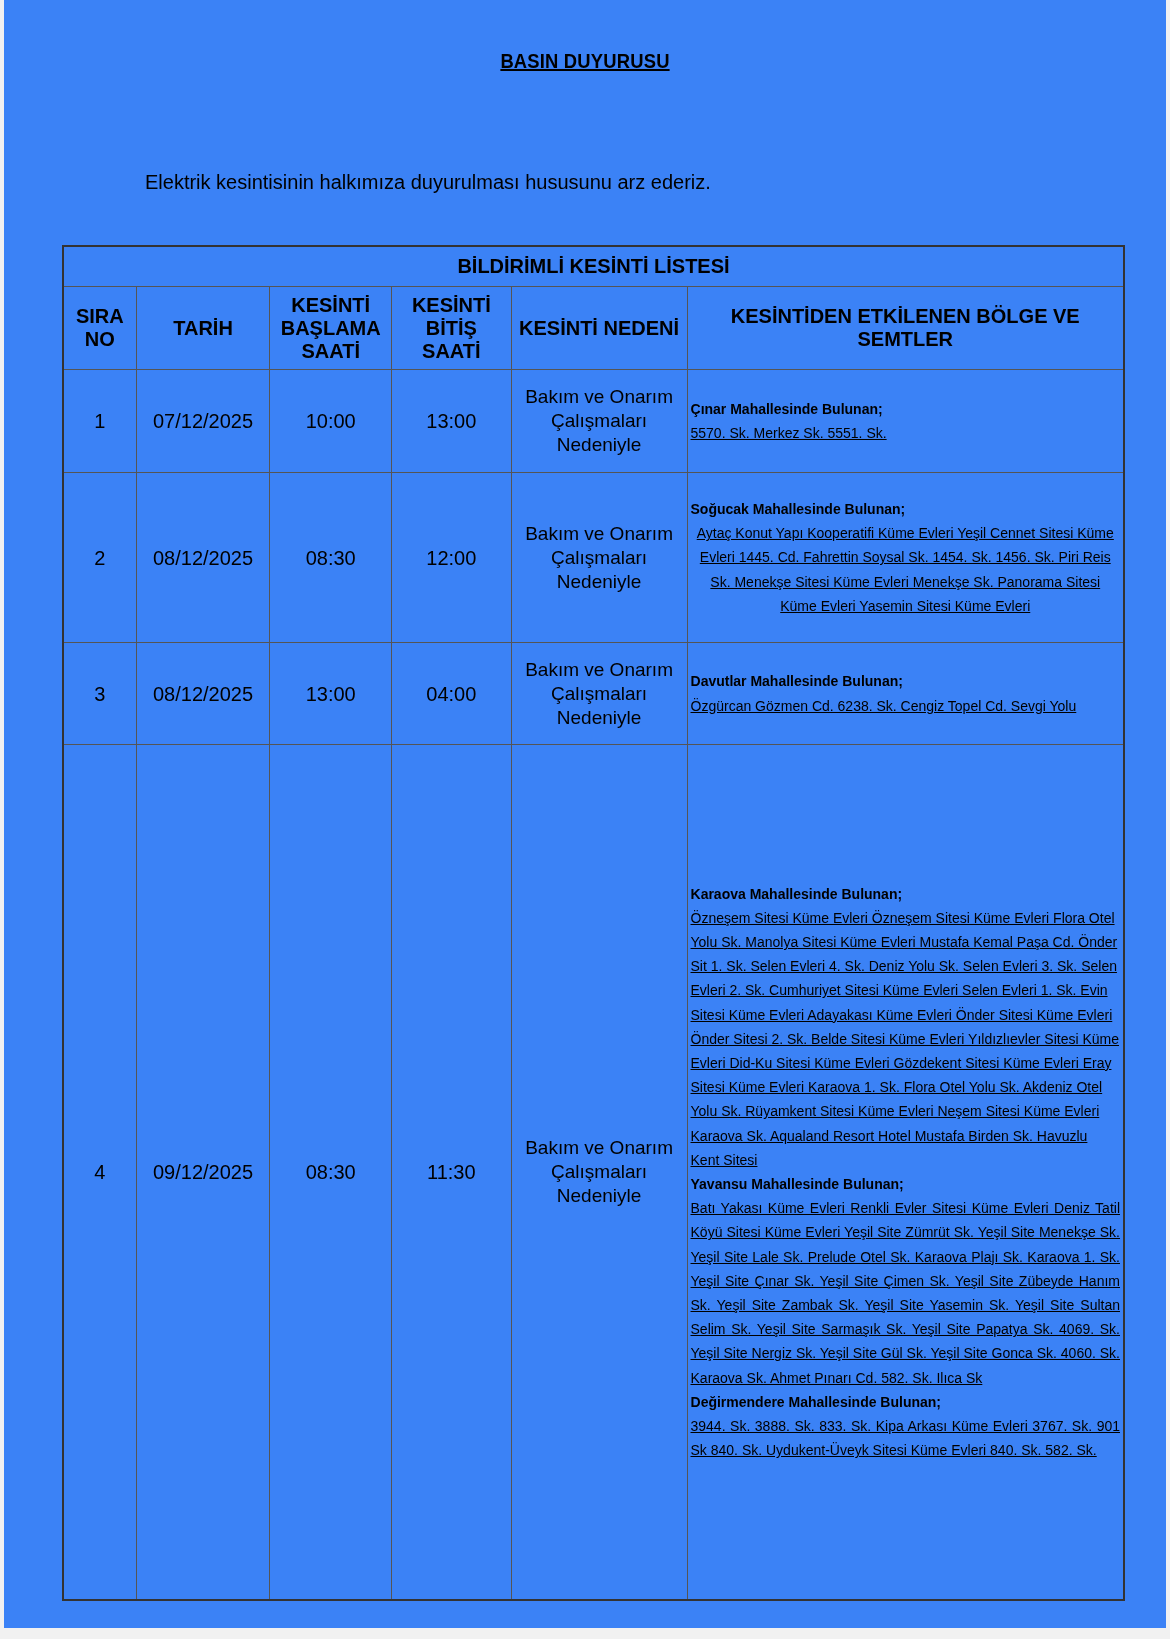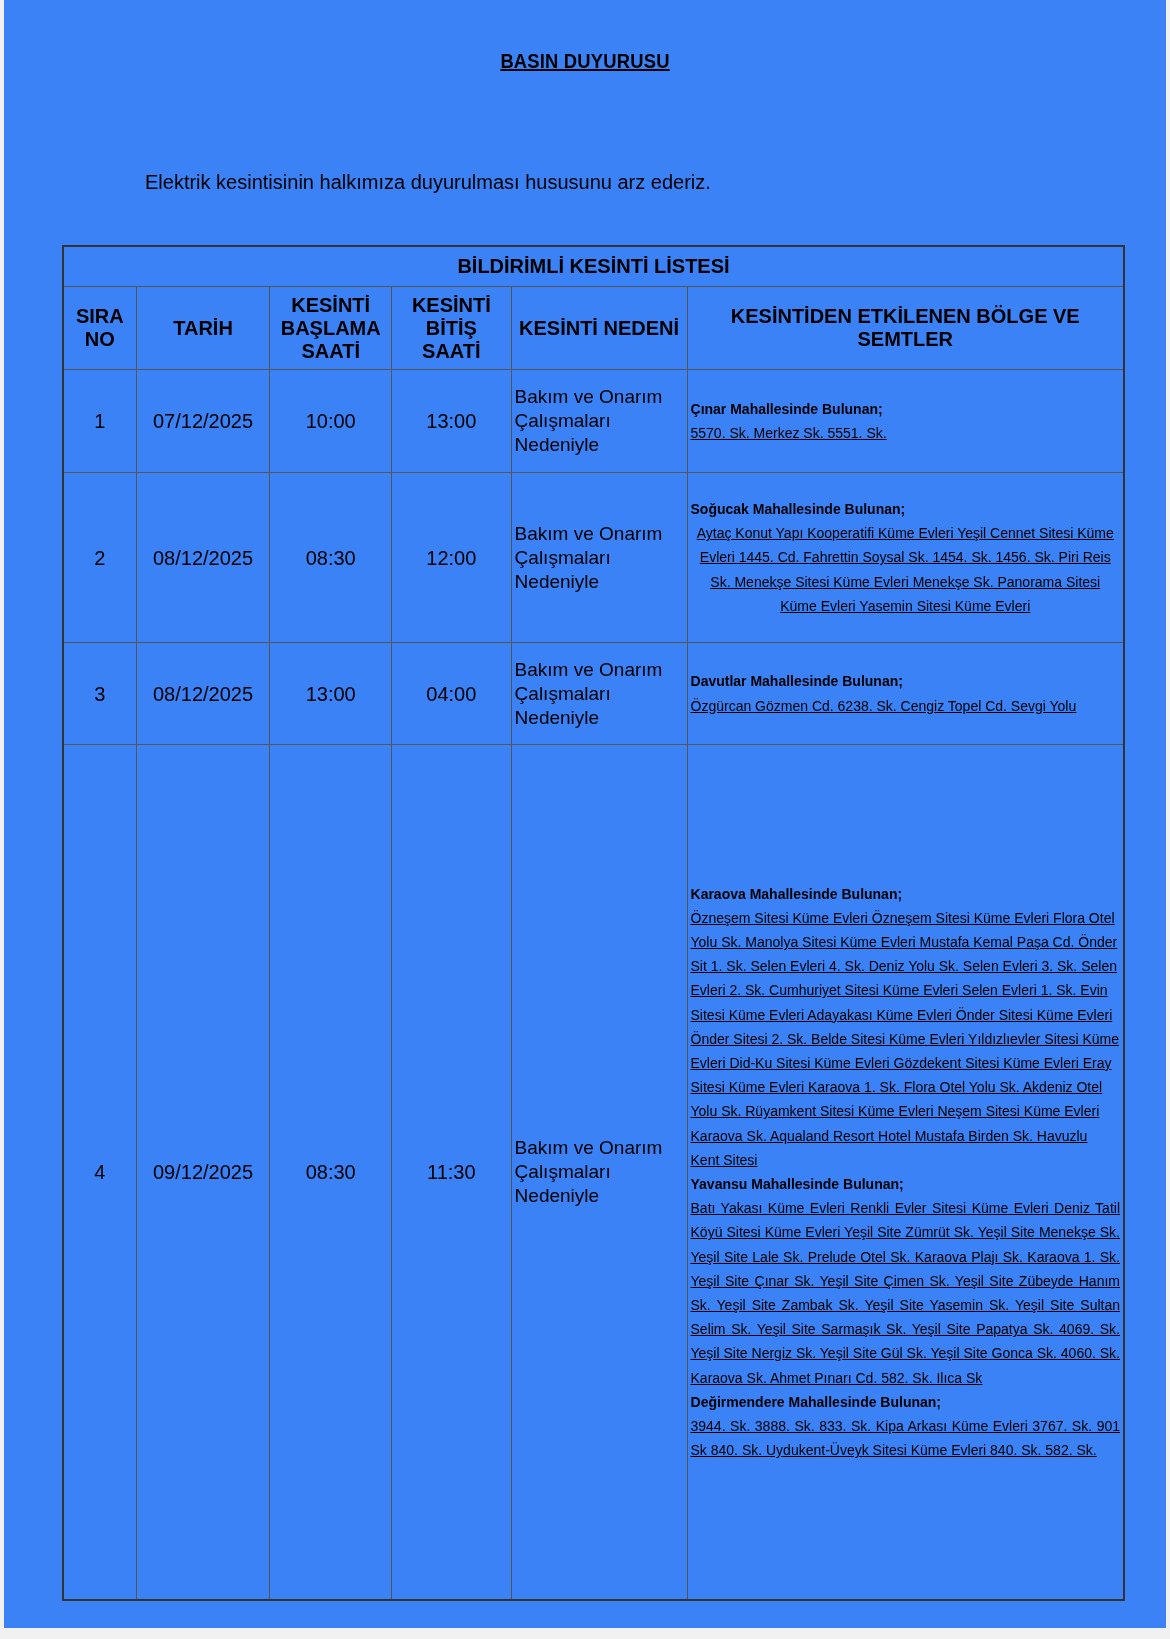--- a/index.html
+++ b/index.html
@@ -41,21 +41,21 @@
   th.caption {
     height: 33px; font-size: 20px; font-weight: bold; text-align: center;
     border-bottom: 2px solid #333;
   }
   tr.head th {
     font-size: 20px; font-weight: bold; line-height: 23px; text-align: center;
     height: 76px; vertical-align: middle;
     border-bottom: 1.5px solid #555;
   }
   td.c { text-align: center; vertical-align: middle; font-size: 20px; line-height: 24px; }
-  td.reason { text-align: left; vertical-align: middle; font-size: 19px; line-height: 24px; }
+  td.reason { text-align: center; vertical-align: middle; font-size: 19px; line-height: 24px; }
   td.area { vertical-align: middle; font-size: 14px; line-height: 24.2px; padding: 0 6px 0 6px; text-align: justify; }
   td.area .block-title { font-weight: bold; display: block; text-align: left; }
   td.area .block-text { display: block; text-decoration: underline; }
   .col-no { width: 66px; }
   .col-date { width: 127px; }
   .col-start { width: 115px; }
   .col-end { width: 113px; }
   .col-reason { width: 170px; }
   .col-area { width: 434px; margin-top: 26px; }
   tr.r1 td { height: 96px; }

